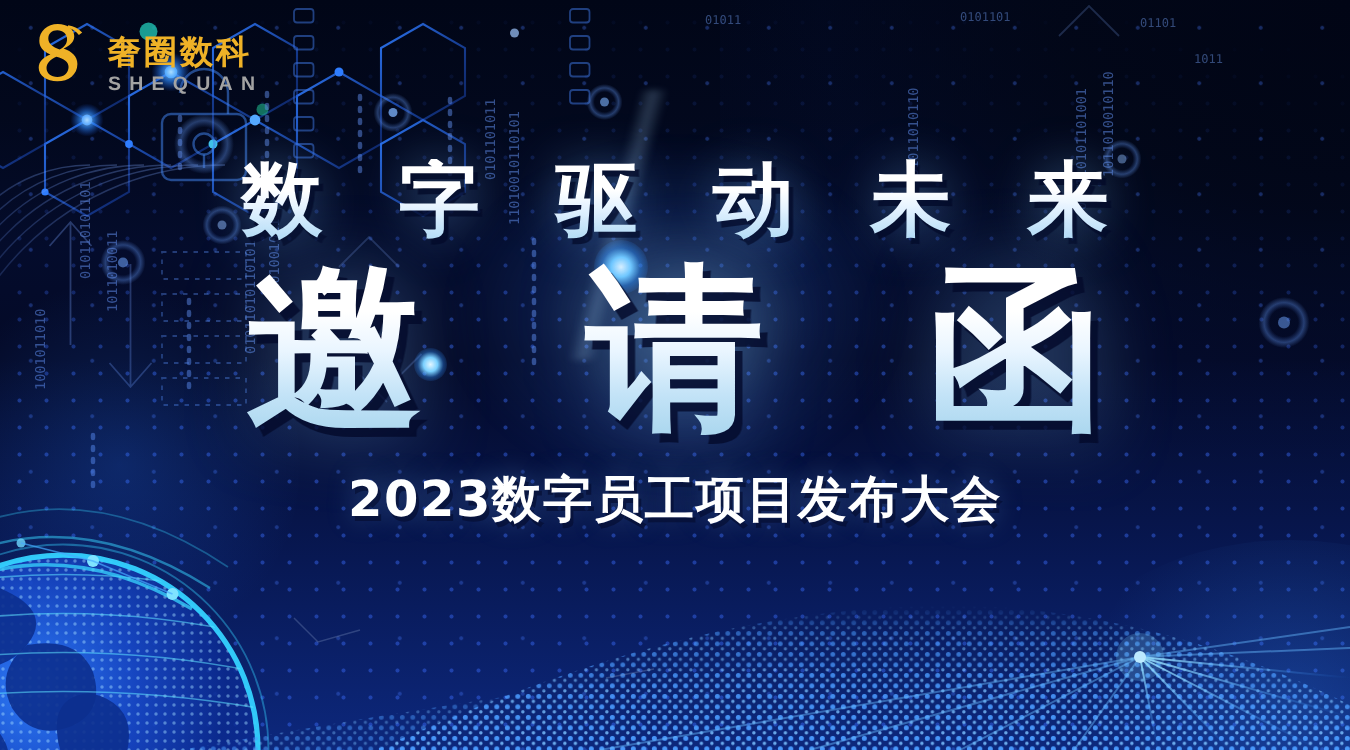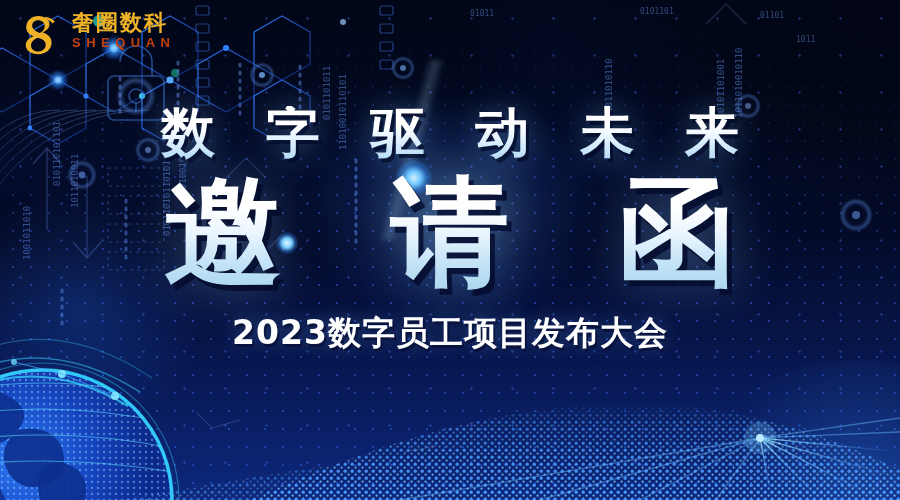--- a/index.html
+++ b/index.html
@@ -78,31 +78,31 @@
     background:linear-gradient(105deg, rgba(150,205,255,0) 44%, rgba(175,220,255,.22) 50%, rgba(150,205,255,0) 56%);
     filter:blur(2px);
   }
 
   
   .deco{position:absolute;inset:0;width:900px;height:500px;}
 
   
   .logo{
     position:absolute;left:14px;top:12px;
-    display:flex;align-items:flex-start;gap:8px;
+    display:flex;align-items:flex-end;gap:8px;
     z-index:40;
   }
   .logo-mark{width:50px;height:50px;flex:0 0 50px;}
   .logo-text{display:flex;flex-direction:column;line-height:1;}
   .logo-cn{
     font-size:22px;font-weight:700;color:#EFB227;letter-spacing:2px;
     font-family:"DejaVu Sans","Liberation Sans",sans-serif;
   }
   .logo-en{
-    font-size:13px;font-weight:700;color:#c2410c;letter-spacing:5.5px;
+    font-size:13px;font-weight:700;color:#a3a3a3;letter-spacing:5.5px;
     margin-top:2px;
     font-family:"Liberation Sans",sans-serif;
   }
 
   
   .content{
     position:absolute;left:0;right:0;top:0;bottom:0;
     z-index:35;
     display:flex;flex-direction:column;align-items:center;
   }

